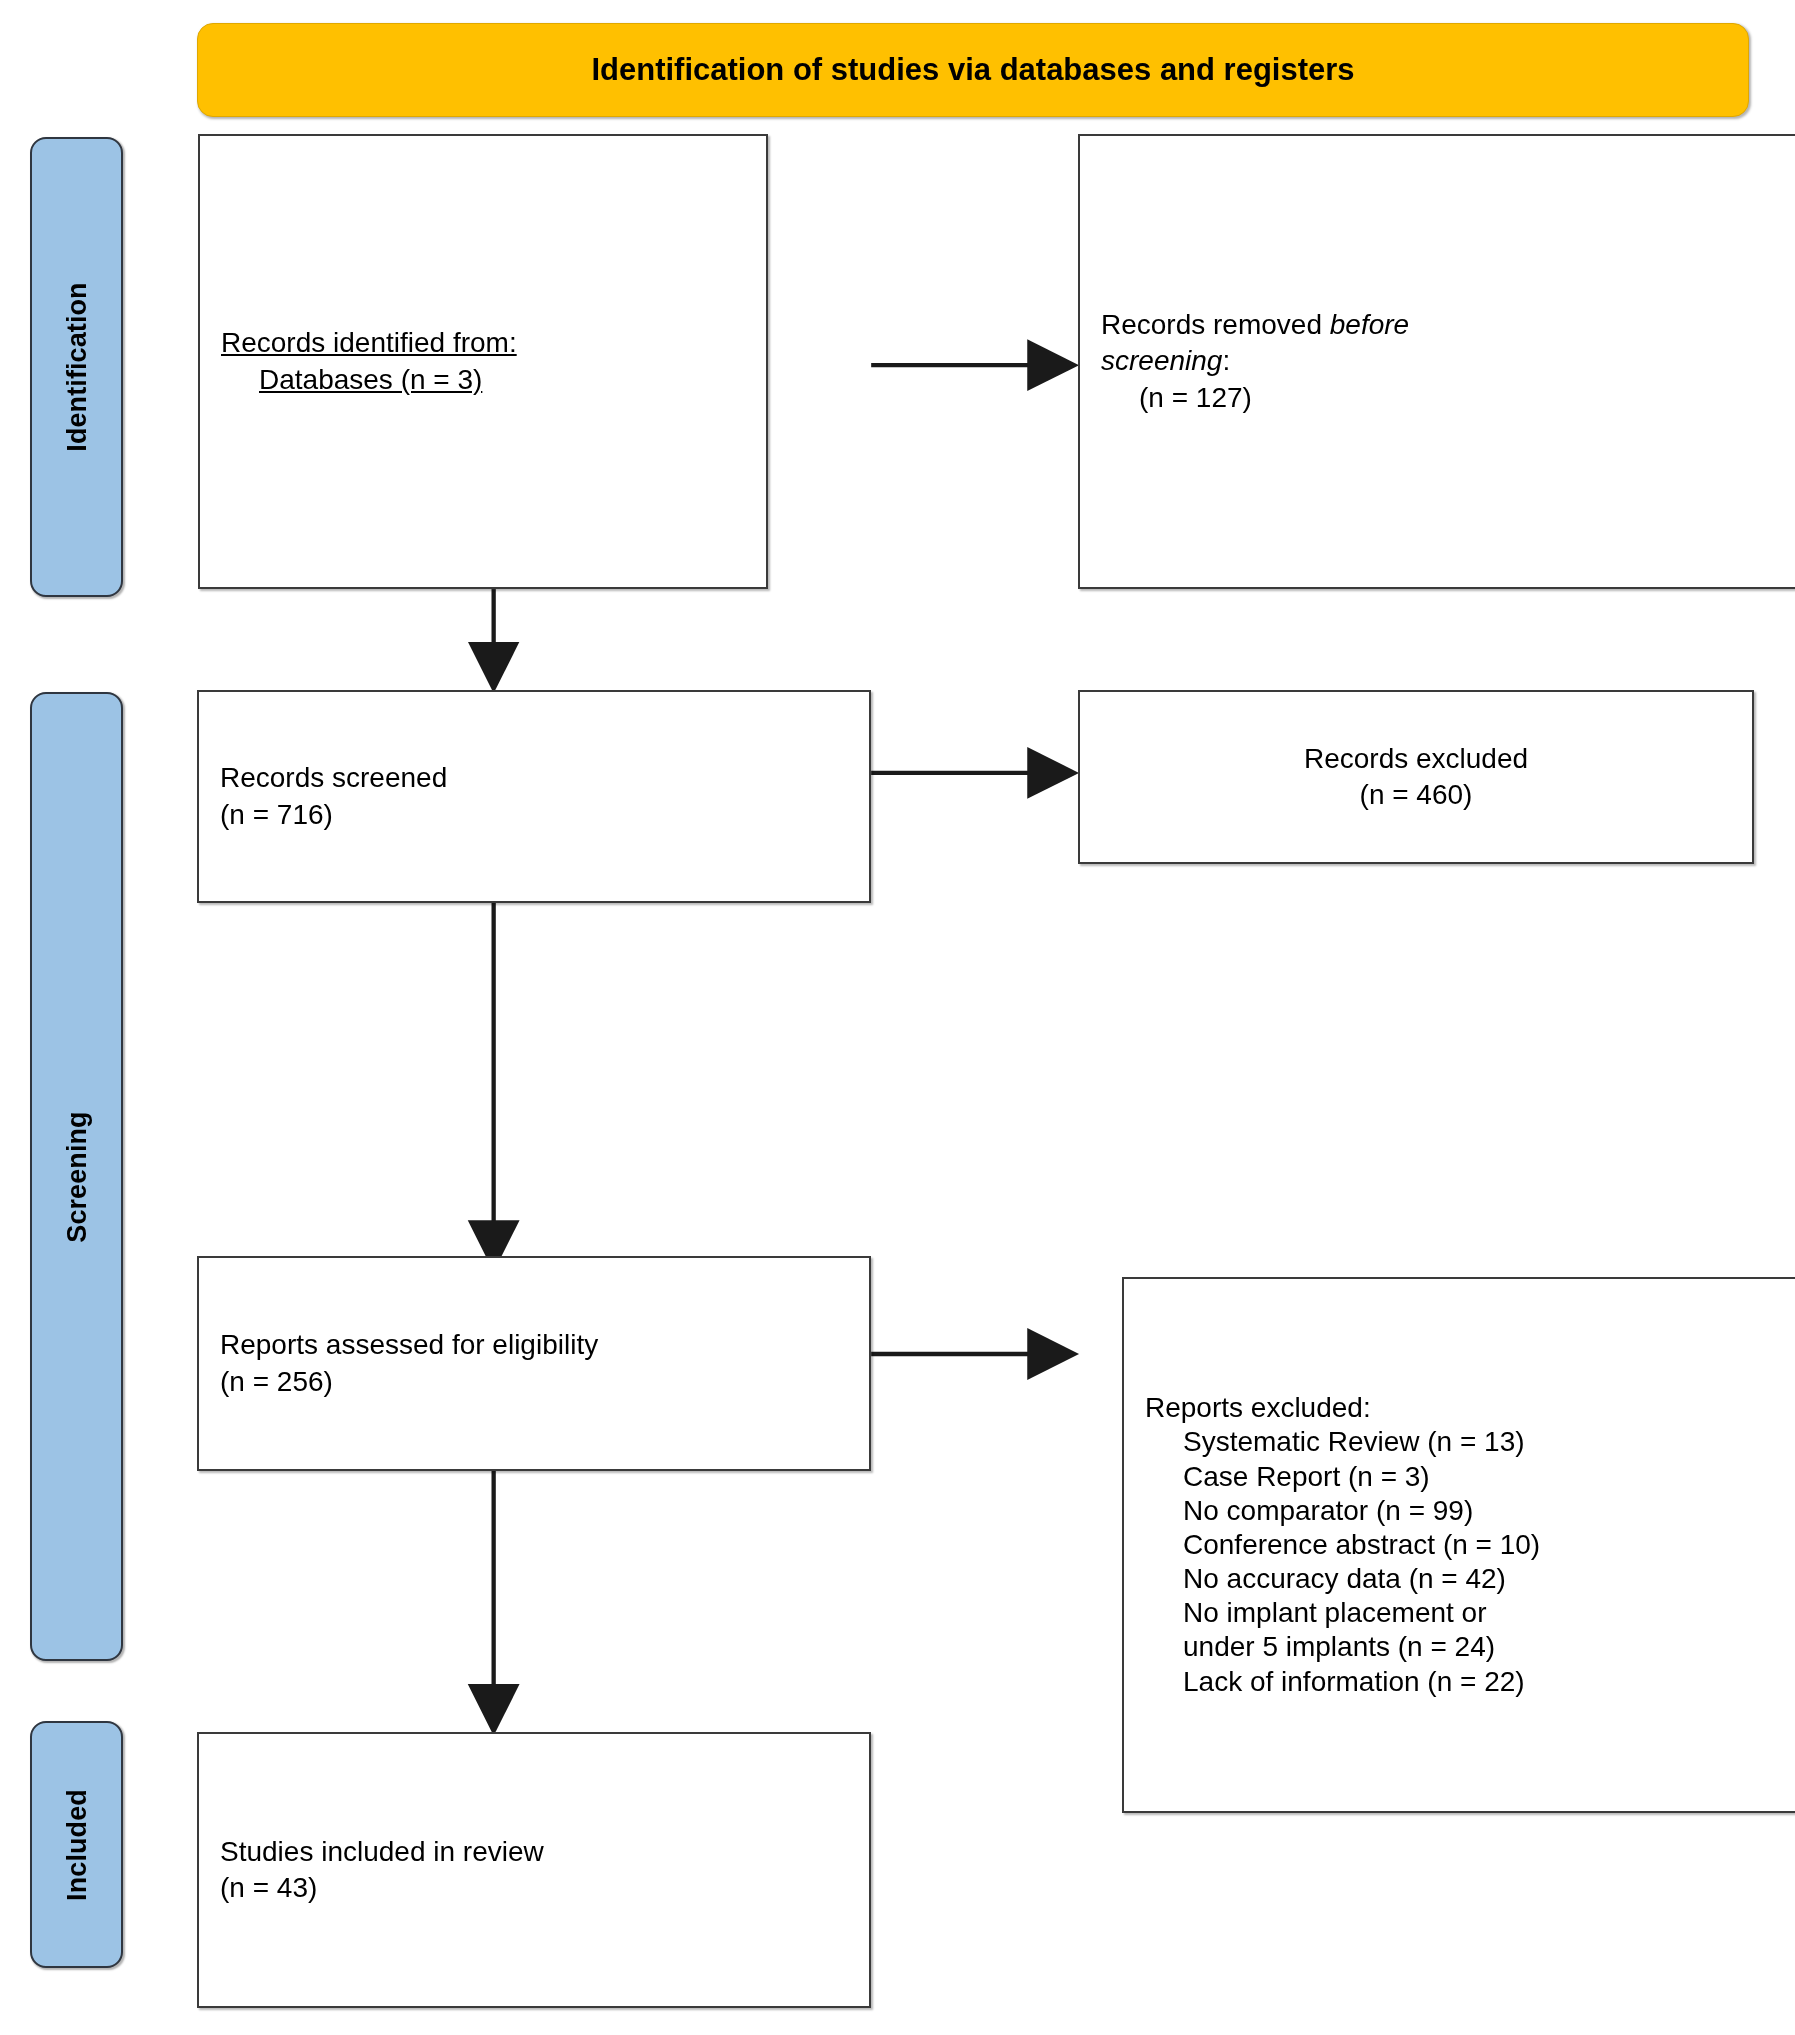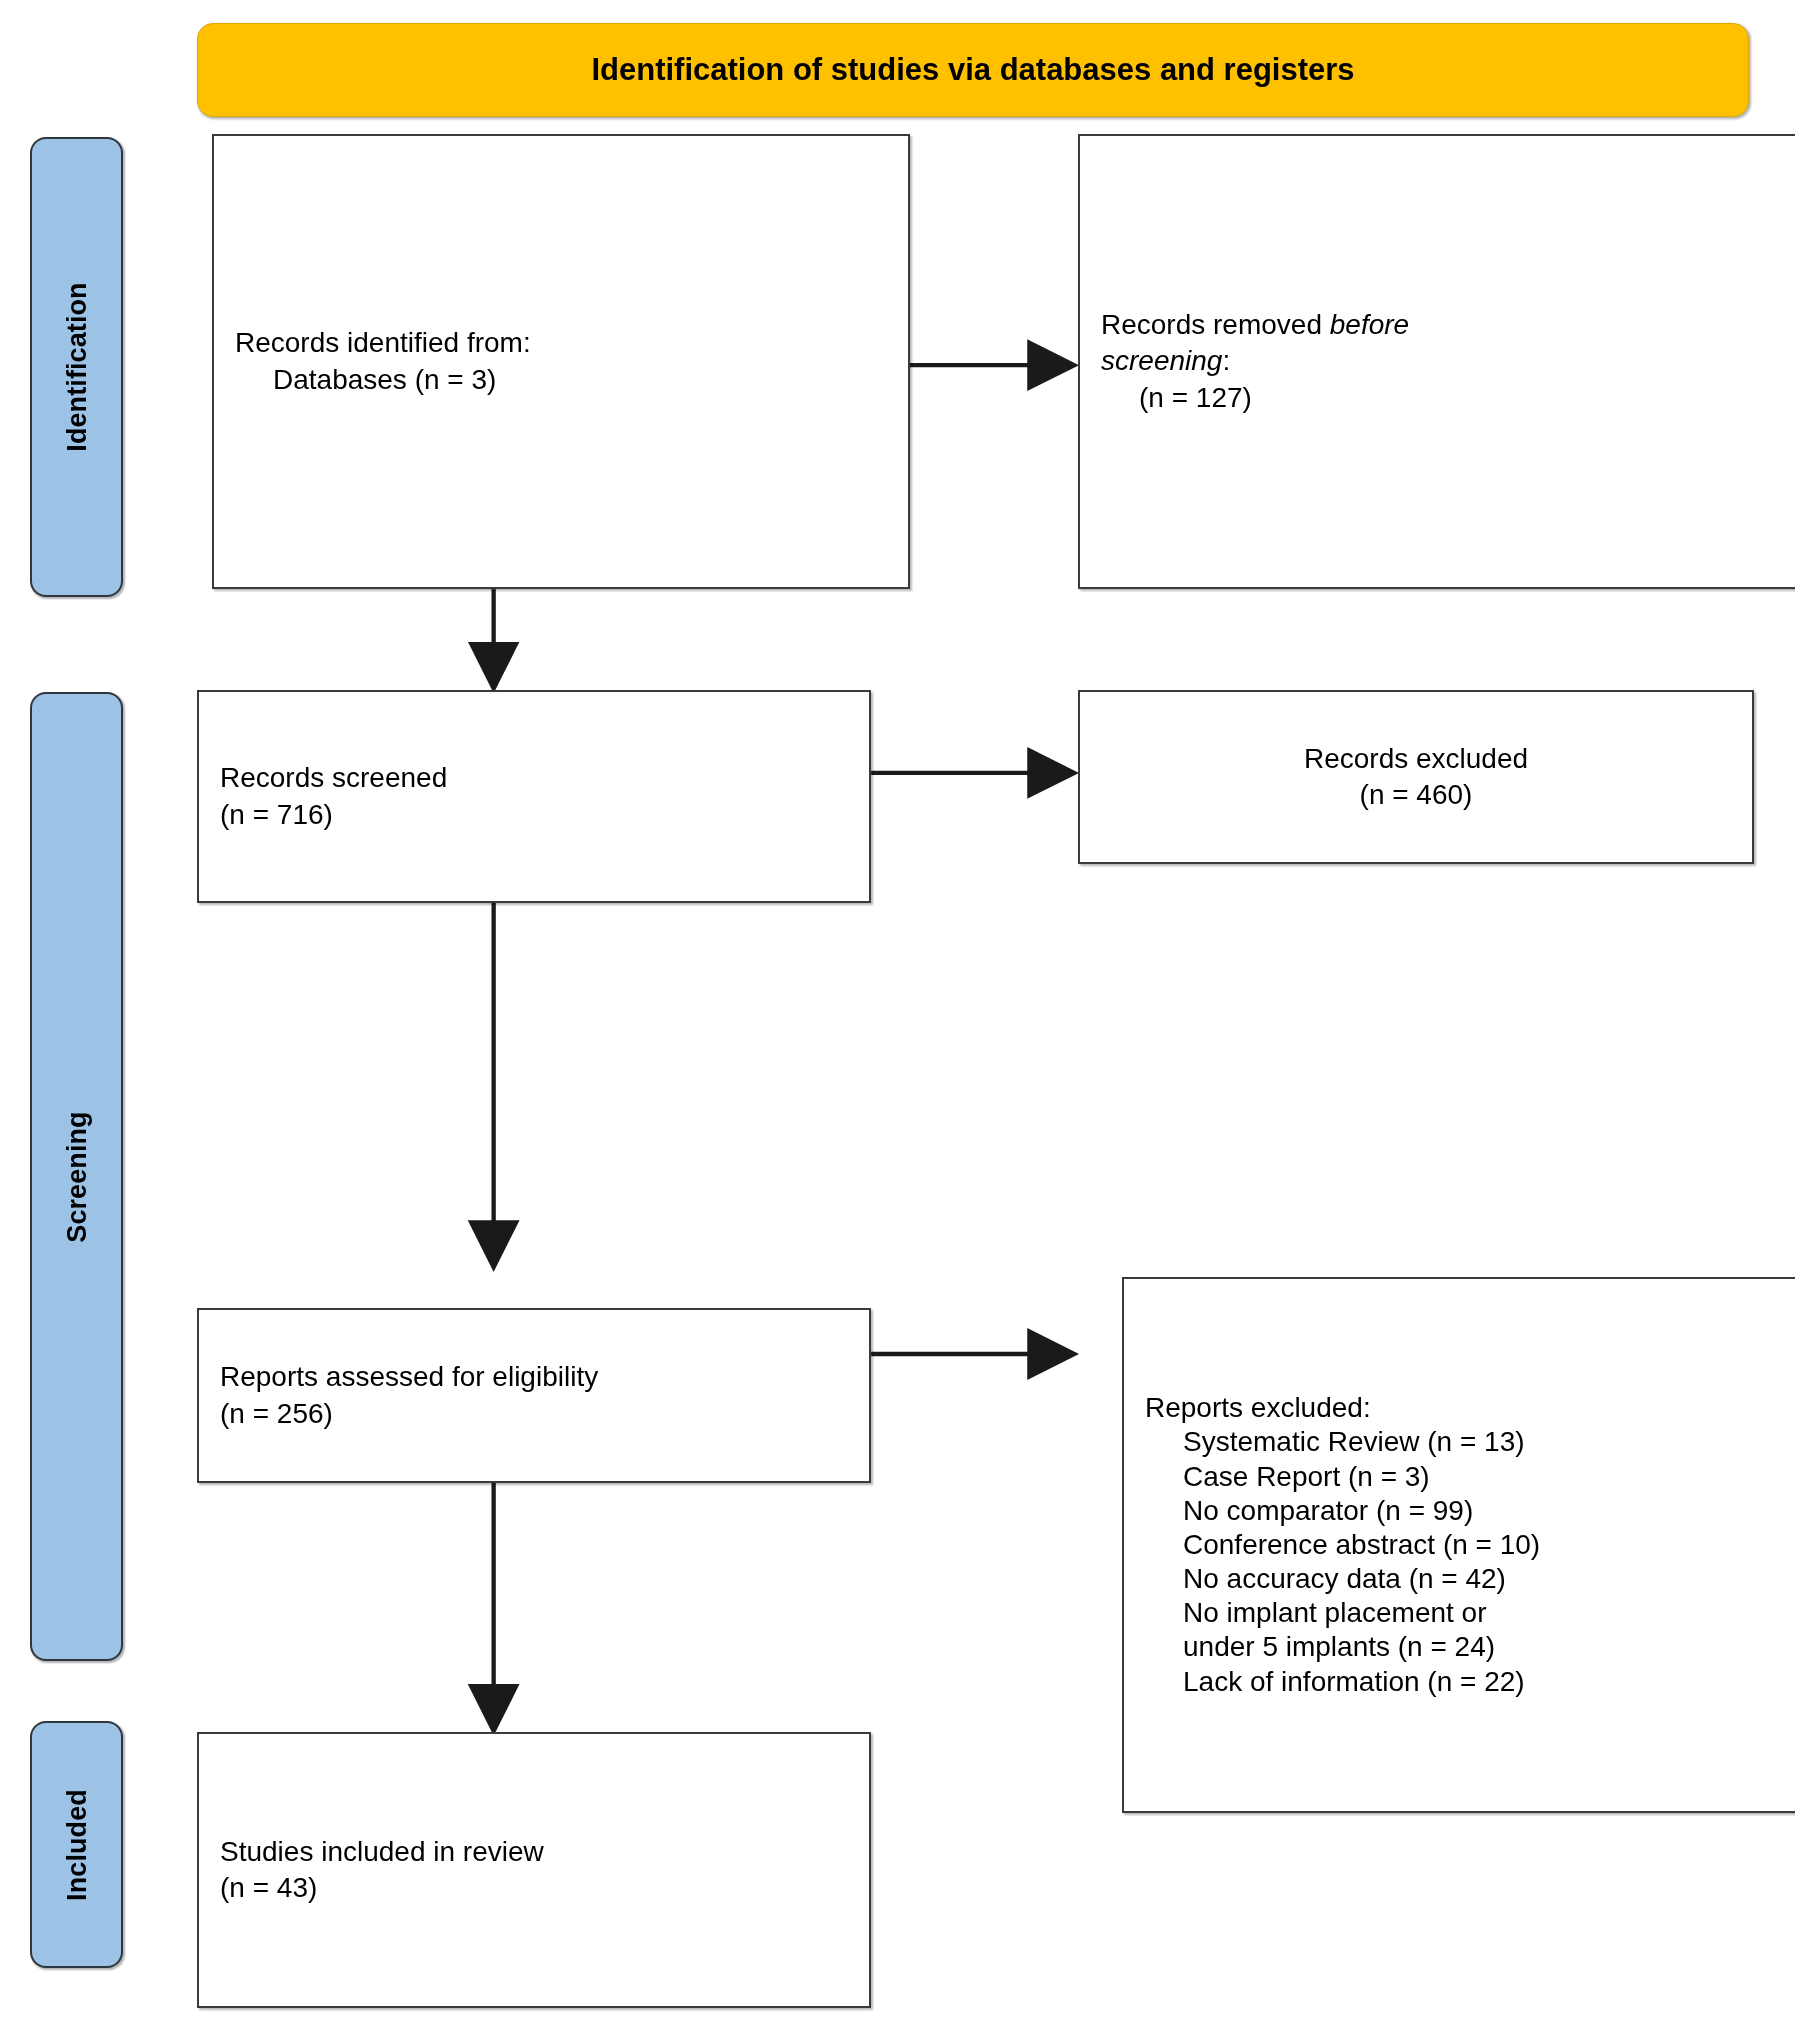--- a/index.html
+++ b/index.html
@@ -72,42 +72,42 @@
   </div>
 
   <div class="band" style="left:30px;top:692px;width:93px;height:969px;">
     <span class="band-label">Screening</span>
   </div>
 
   <div class="band" style="left:30px;top:1721px;width:93px;height:247px;">
     <span class="band-label">Included</span>
   </div>
 
-  <div class="pbox" style="left:212px;top:134px;width:698px;height:455px;">
+  <div class="pbox" style="left:198px;top:134px;width:570px;height:455px;text-decoration:underline;">
     <div class="pline">Records identified from:</div>
     <div class="pline indent">Databases (n = 3)</div>
   </div>
 
   <div class="pbox" style="left:1078px;top:134px;width:756px;height:455px;">
     <div class="pline"><span>Records removed </span><em>before</em></div>
     <div class="pline"><em>screening</em><span>:</span></div>
     <div class="pline indent">(n = 127)</div>
   </div>
 
   <div class="pbox" style="left:197px;top:690px;width:674px;height:213px;">
     <div class="pline">Records screened</div>
     <div class="pline">(n = 716)</div>
   </div>
 
   <div class="pbox" style="left:1078px;top:690px;width:676px;height:174px;text-align:center;">
     <div class="pline">Records excluded</div>
     <div class="pline">(n = 460)</div>
   </div>
 
-  <div class="pbox" style="left:197px;top:1308px;width:674px;height:175px;">
+  <div class="pbox" style="left:197px;top:1256px;width:674px;height:215px;">
     <div class="pline">Reports assessed for eligibility</div>
     <div class="pline">(n = 256)</div>
   </div>
 
   <div class="pbox tight" style="left:1078px;top:1277px;width:676px;height:536px;margin-left:44px;">
     <div class="pline">Reports excluded:</div>
     <div class="pline indent">Systematic Review (n = 13)</div>
     <div class="pline indent">Case Report (n = 3)</div>
     <div class="pline indent">No comparator (n = 99)</div>
     <div class="pline indent">Conference abstract (n = 10)</div>

